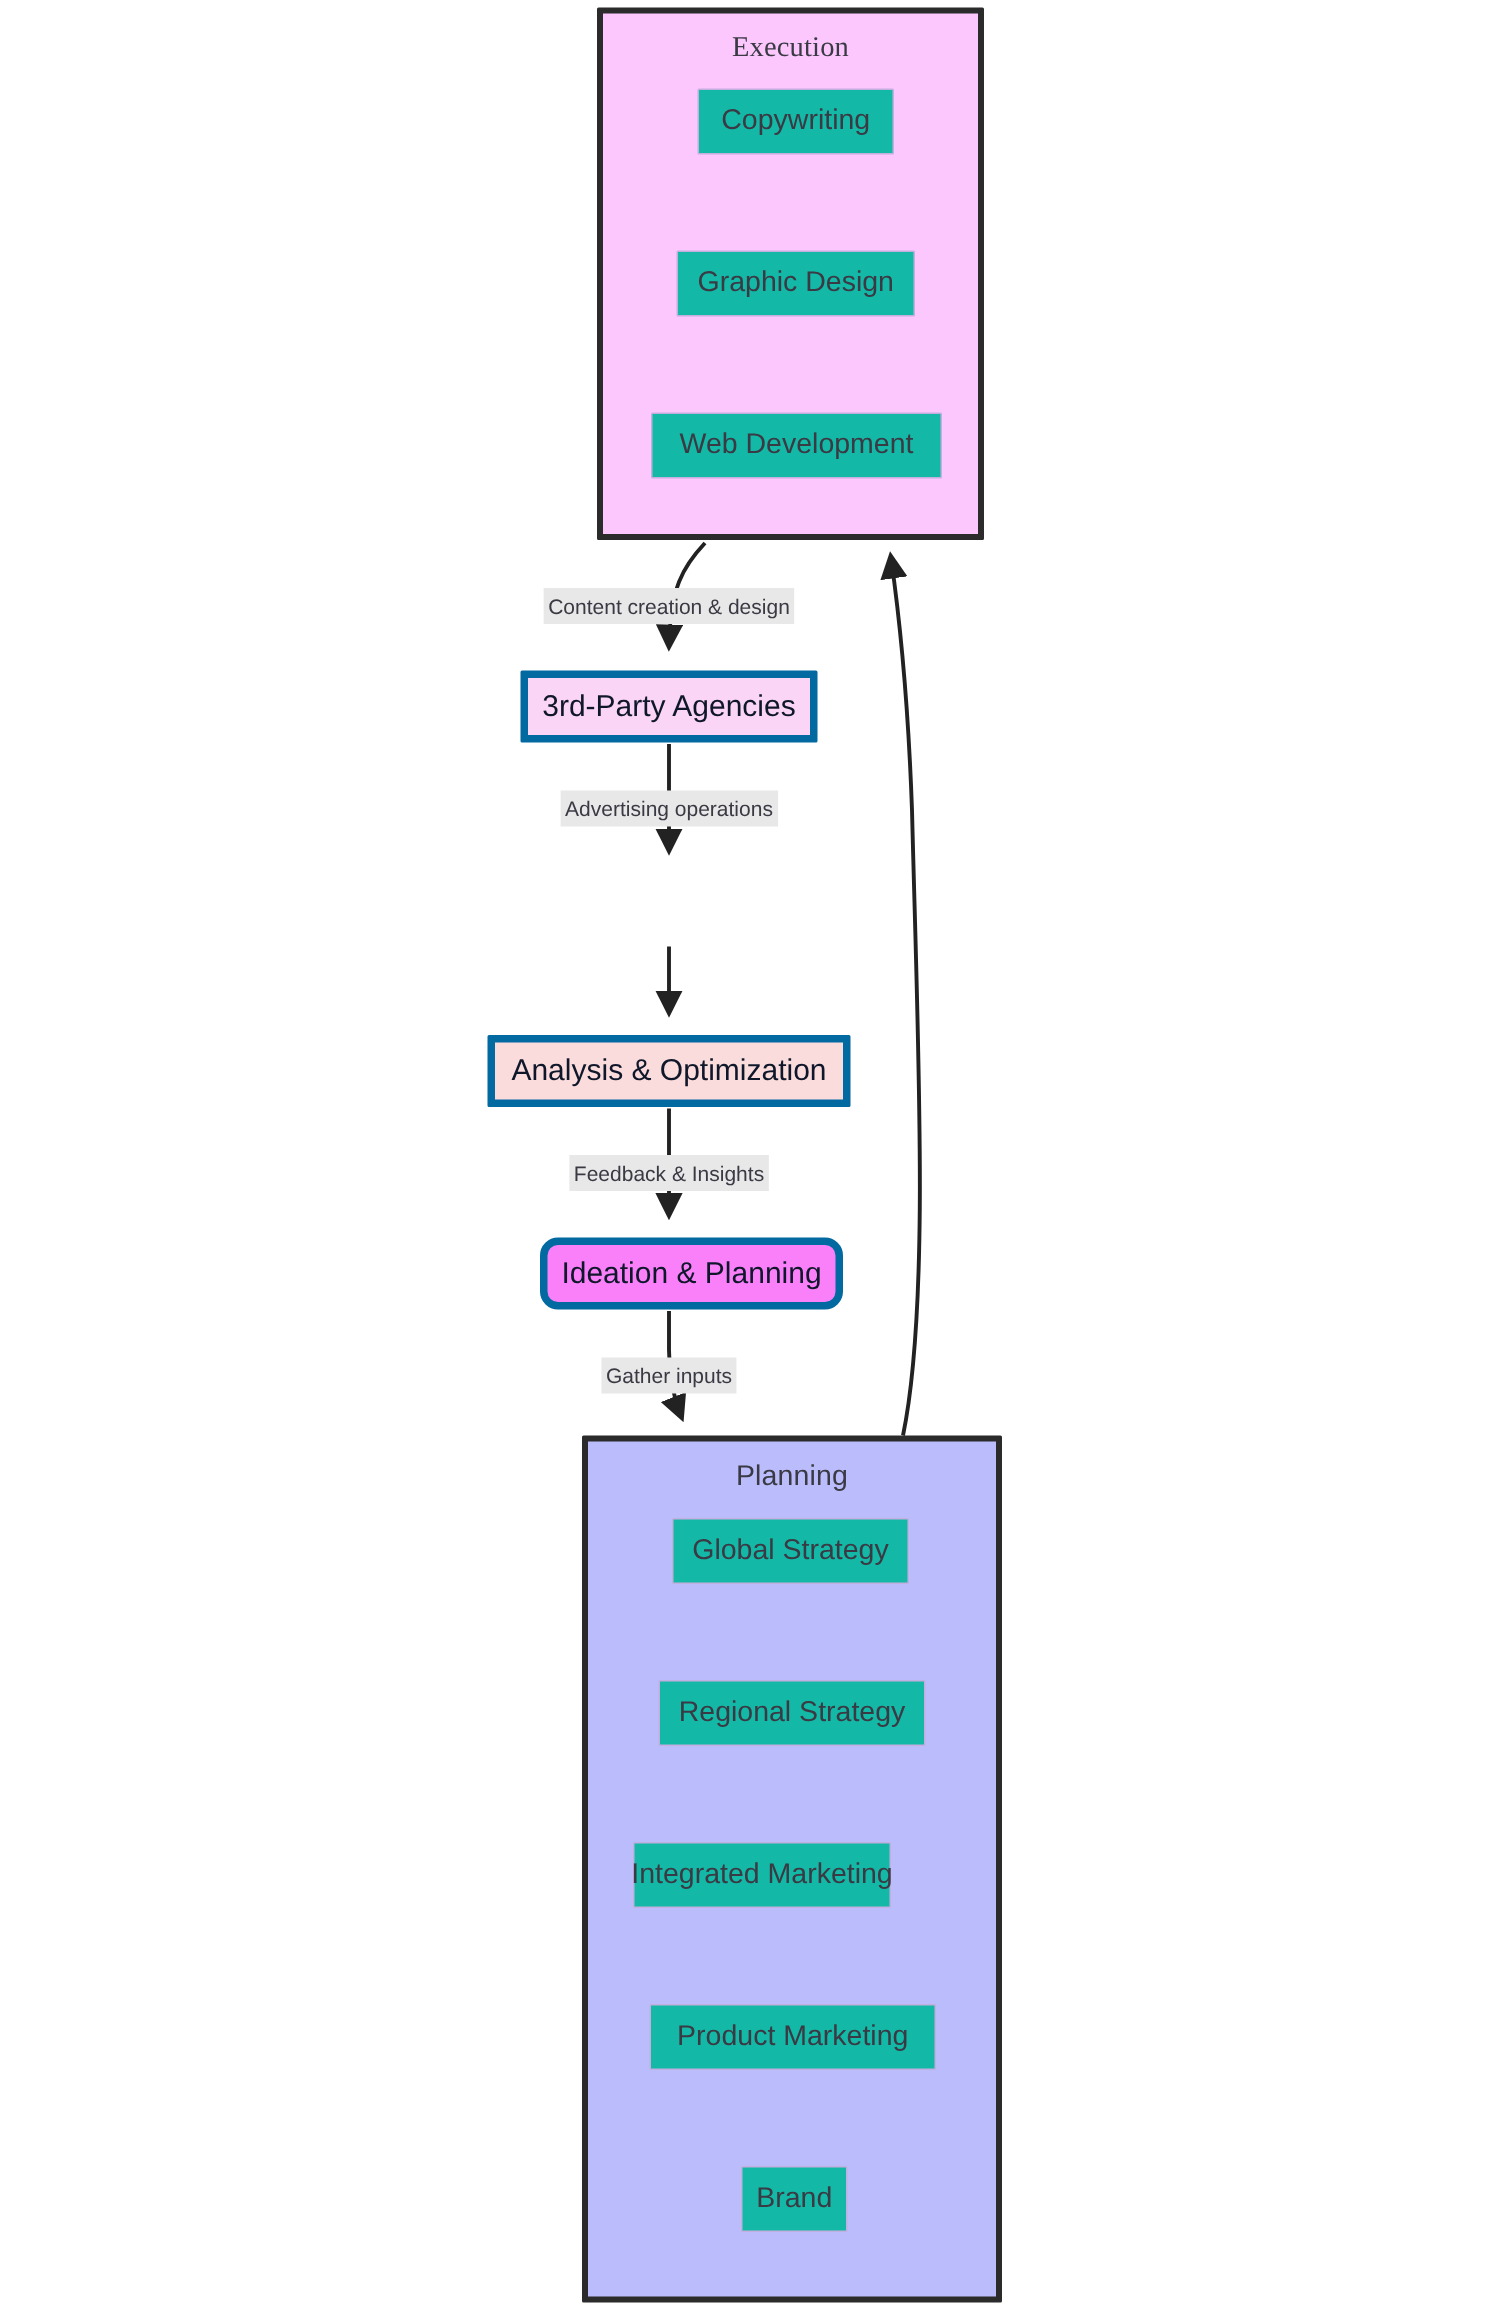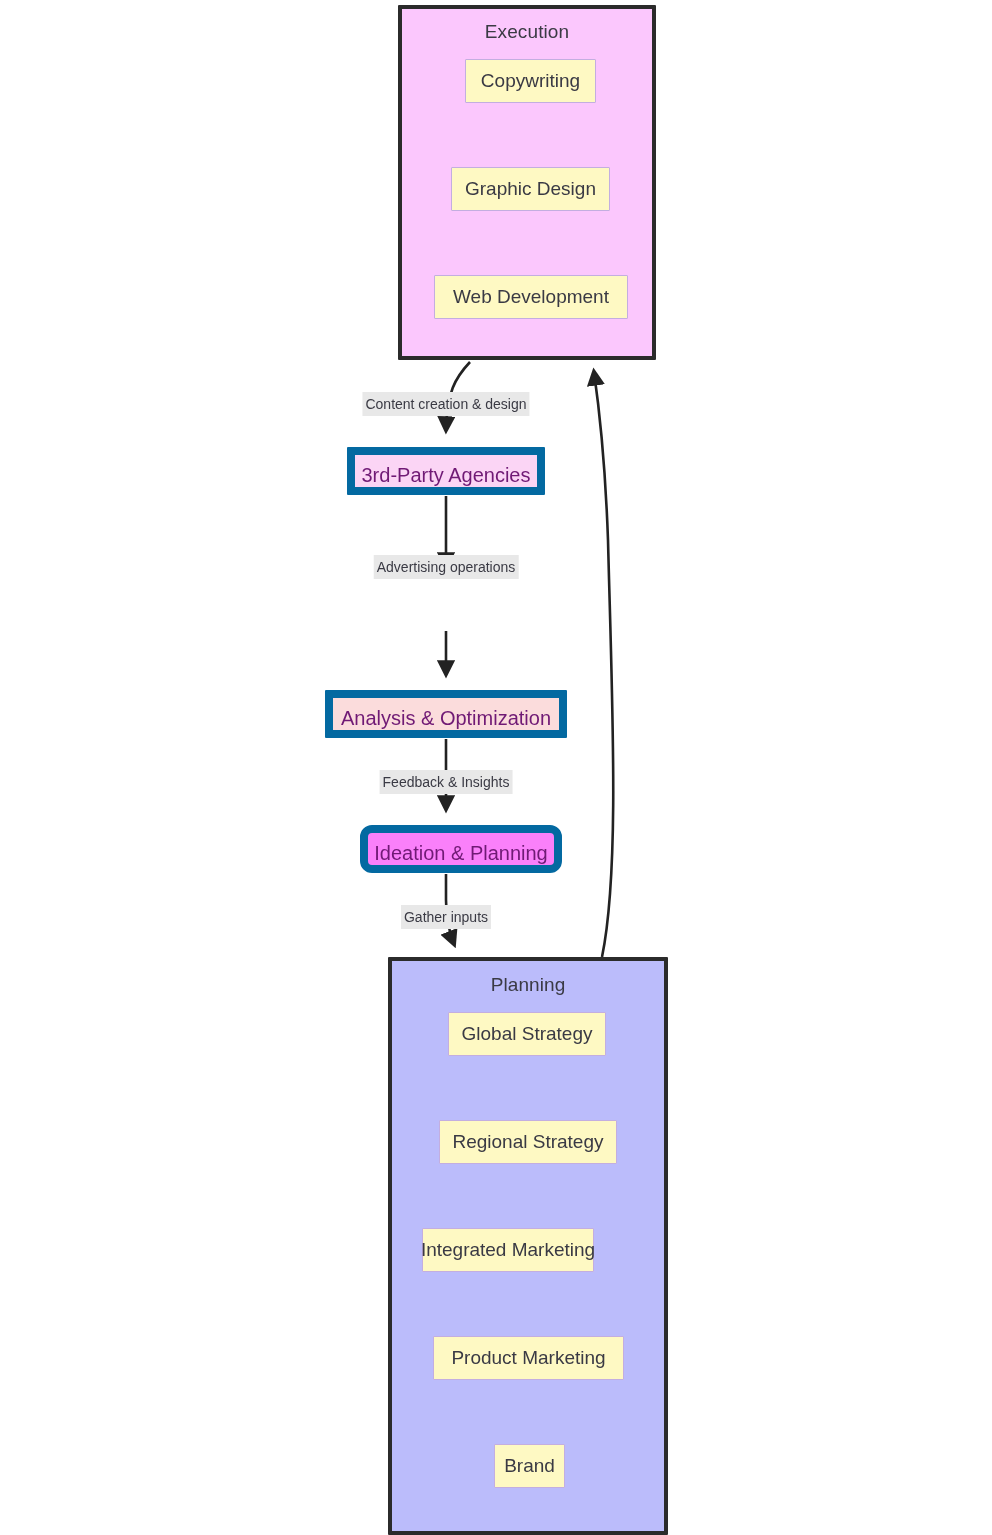--- a/index.html
+++ b/index.html
@@ -52,57 +52,57 @@
     white-space: nowrap;
   }
 
   #cluster-execution {
     left: 398px;
     top: 5px;
     width: 258px;
     height: 355px;
     background: #FBC7FD;
   }
-  #cluster-execution .cluster-title { top: 12px; }
+  #cluster-execution .cluster-title { top: 12px; font-family: Liberation Serif, serif; }
 
   #cluster-planning {
     left: 388px;
     top: 957px;
     width: 280px;
     height: 578px;
     background: #BBBCFB;
   }
   #cluster-planning .cluster-title { top: 13px; }
 
   
   .subnode {
     position: absolute;
     box-sizing: border-box;
-    background: #fef9c3;
+    background: #14b8a6;
     border: 1px solid #c3aee0;
     border-radius: 1px;
     display: flex;
     align-items: center;
     justify-content: center;
     font-size: 19px;
     color: #3a3a44;
     white-space: nowrap;
     height: 44px;
   }
 
   
   .node {
     position: absolute;
     box-sizing: border-box;
-    border: 8px solid #0369a1;
+    border: 5px solid #0369a1;
     display: flex;
-    align-items: flex-end;
+    align-items: center;
     justify-content: center;
     font-size: 20px;
-    color: #701a75;
+    color: #0f172a;
     white-space: nowrap;
     height: 48px;
     border-radius: 1px;
   }
   .node.rounded { border-radius: 12px; margin-left: 15px; }
 
   
   .edge-label {
     position: absolute;
     background: #E8E8E8;
@@ -163,21 +163,21 @@
   <div class="node" id="node-analysis-optimization" style="left:325px; top:690px; width:242px; background:#FBDCDC;">
     <span>Analysis &amp; Optimization</span>
   </div>
 
   <div class="node rounded" id="node-ideation-planning" style="left:345px; top:825px; width:202px; background:#FA80FA;">
     <span>Ideation &amp; Planning</span>
   </div>
 
   <div class="edge-label" style="left:446px; top:392px;">Content creation &amp; design</div>
 
-  <div class="edge-label" style="left:446px; top:555px;">Advertising operations</div>
+  <div class="edge-label" style="left:446px; top:527px;">Advertising operations</div>
 
   <div class="edge-label" style="left:446px; top:770px;">Feedback &amp; Insights</div>
 
   <div class="edge-label" style="left:446px; top:905px;">Gather inputs</div>
 
   <div class="cluster" id="cluster-planning">
     <div class="cluster-title">Planning</div>
 
     <div class="subnode" style="left:56px; top:51px; width:158px;">
       <span>Global Strategy</span>

